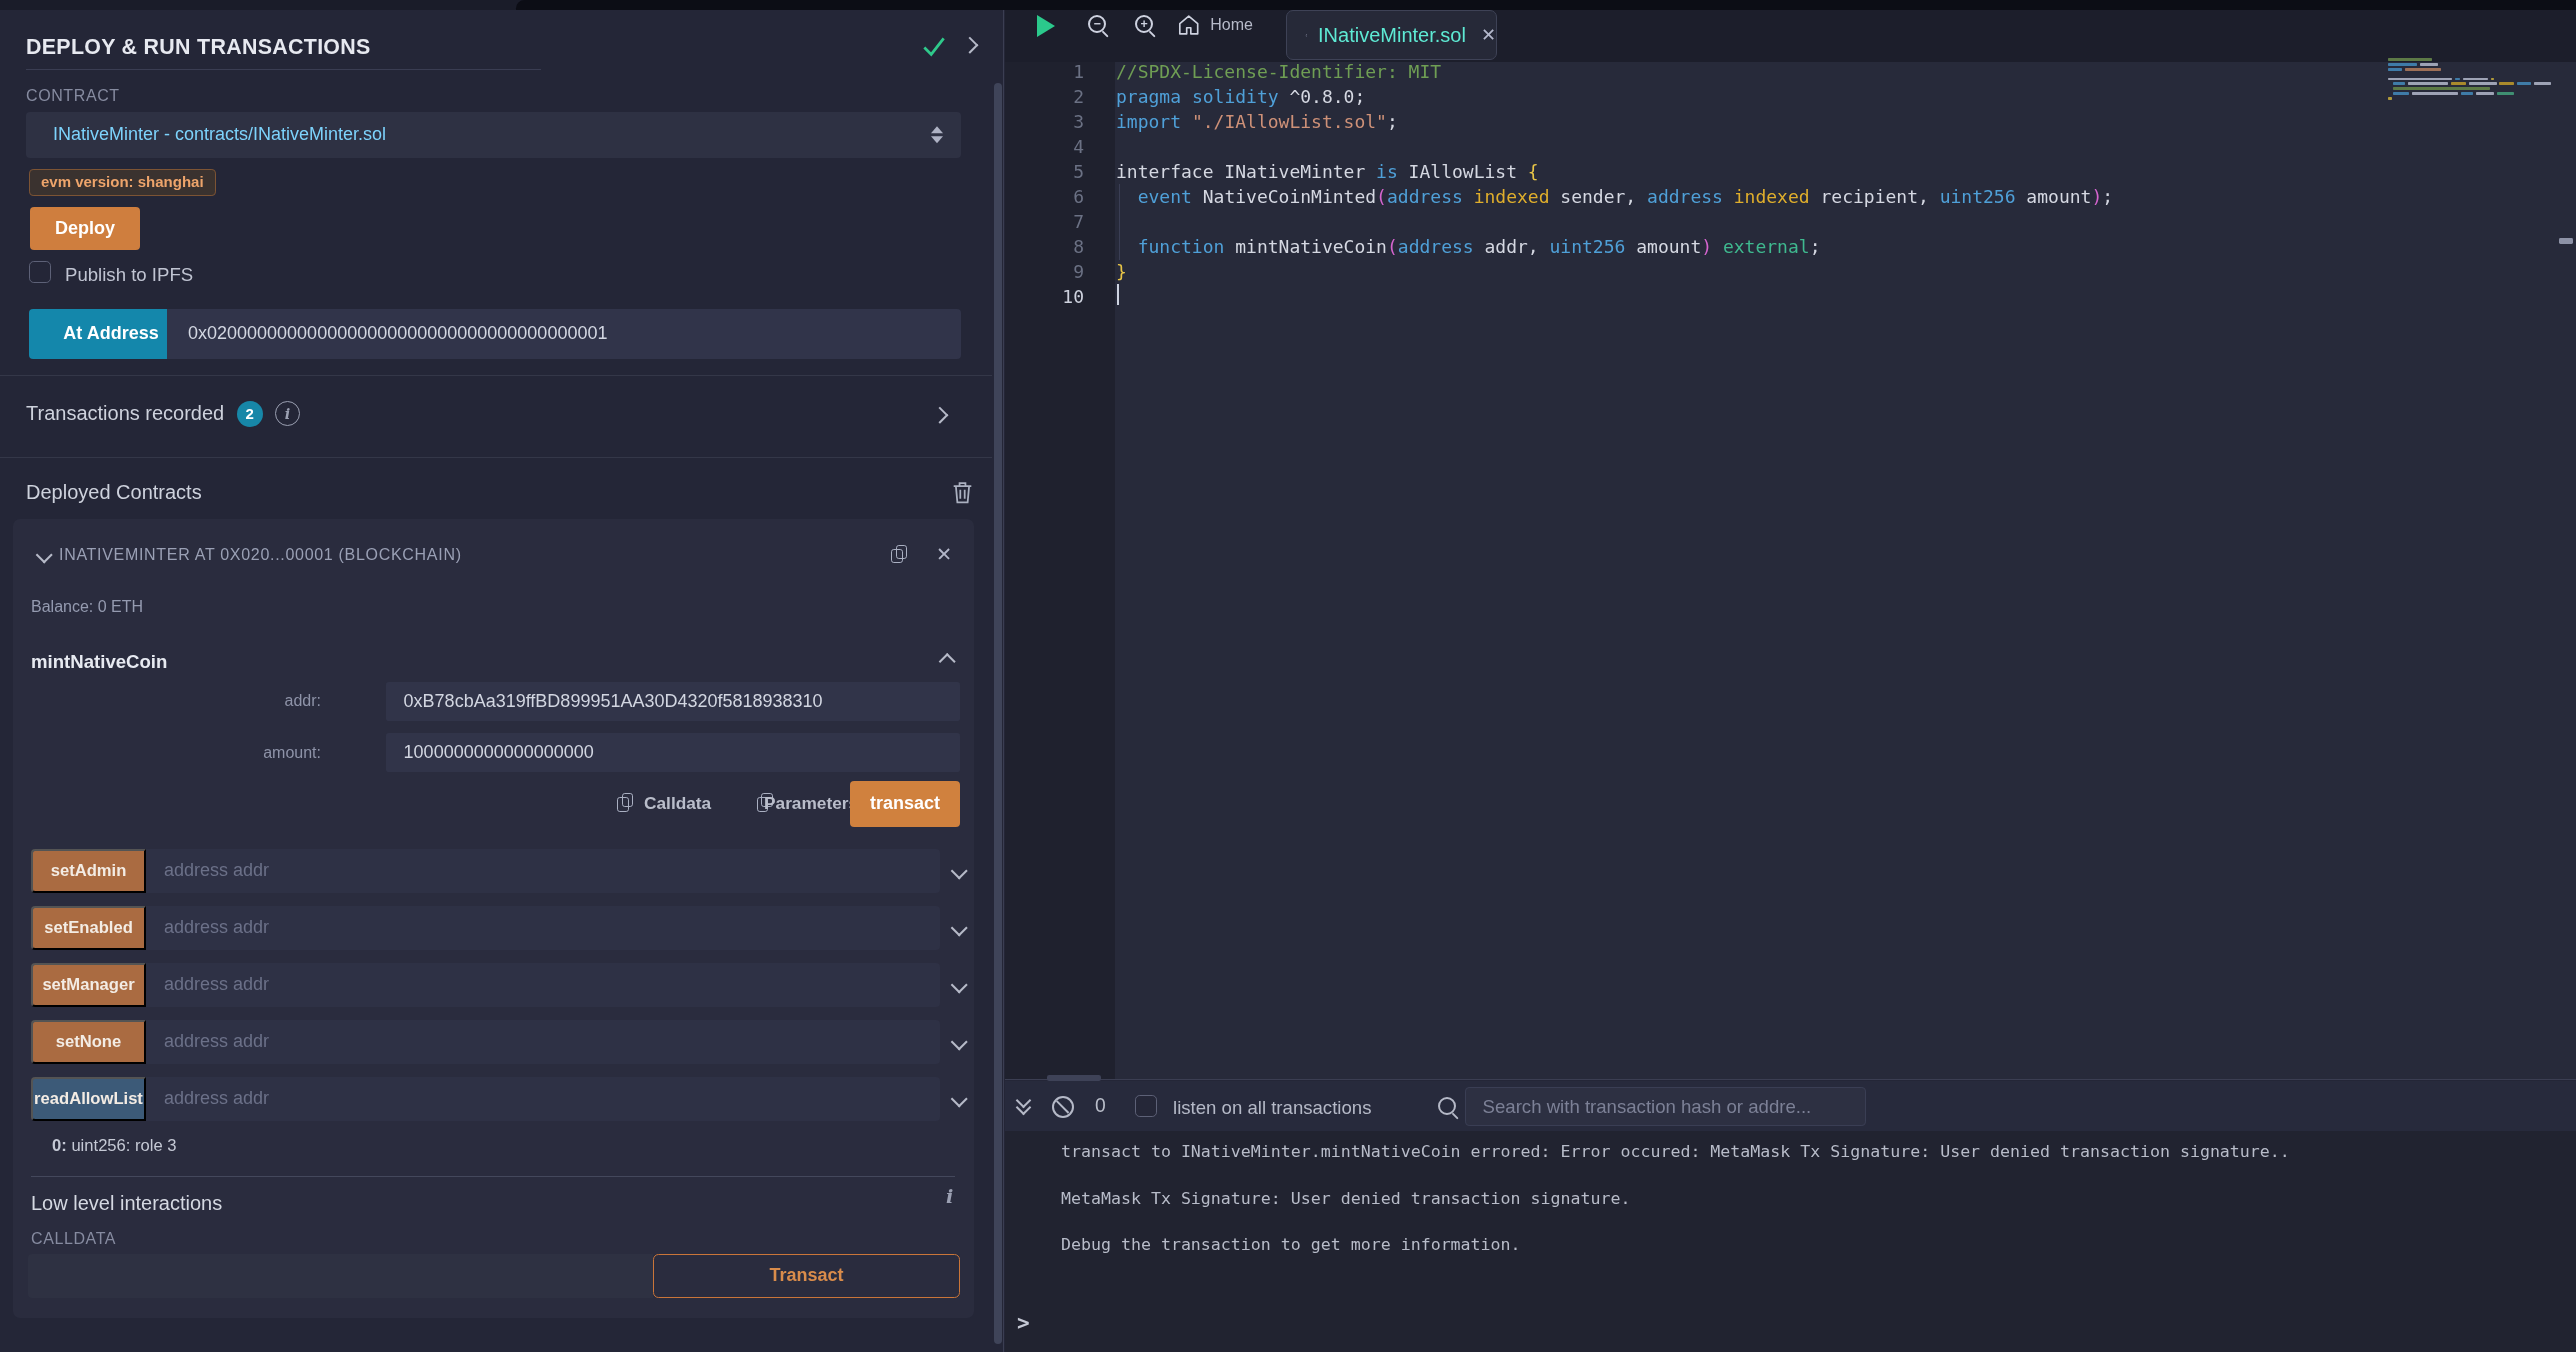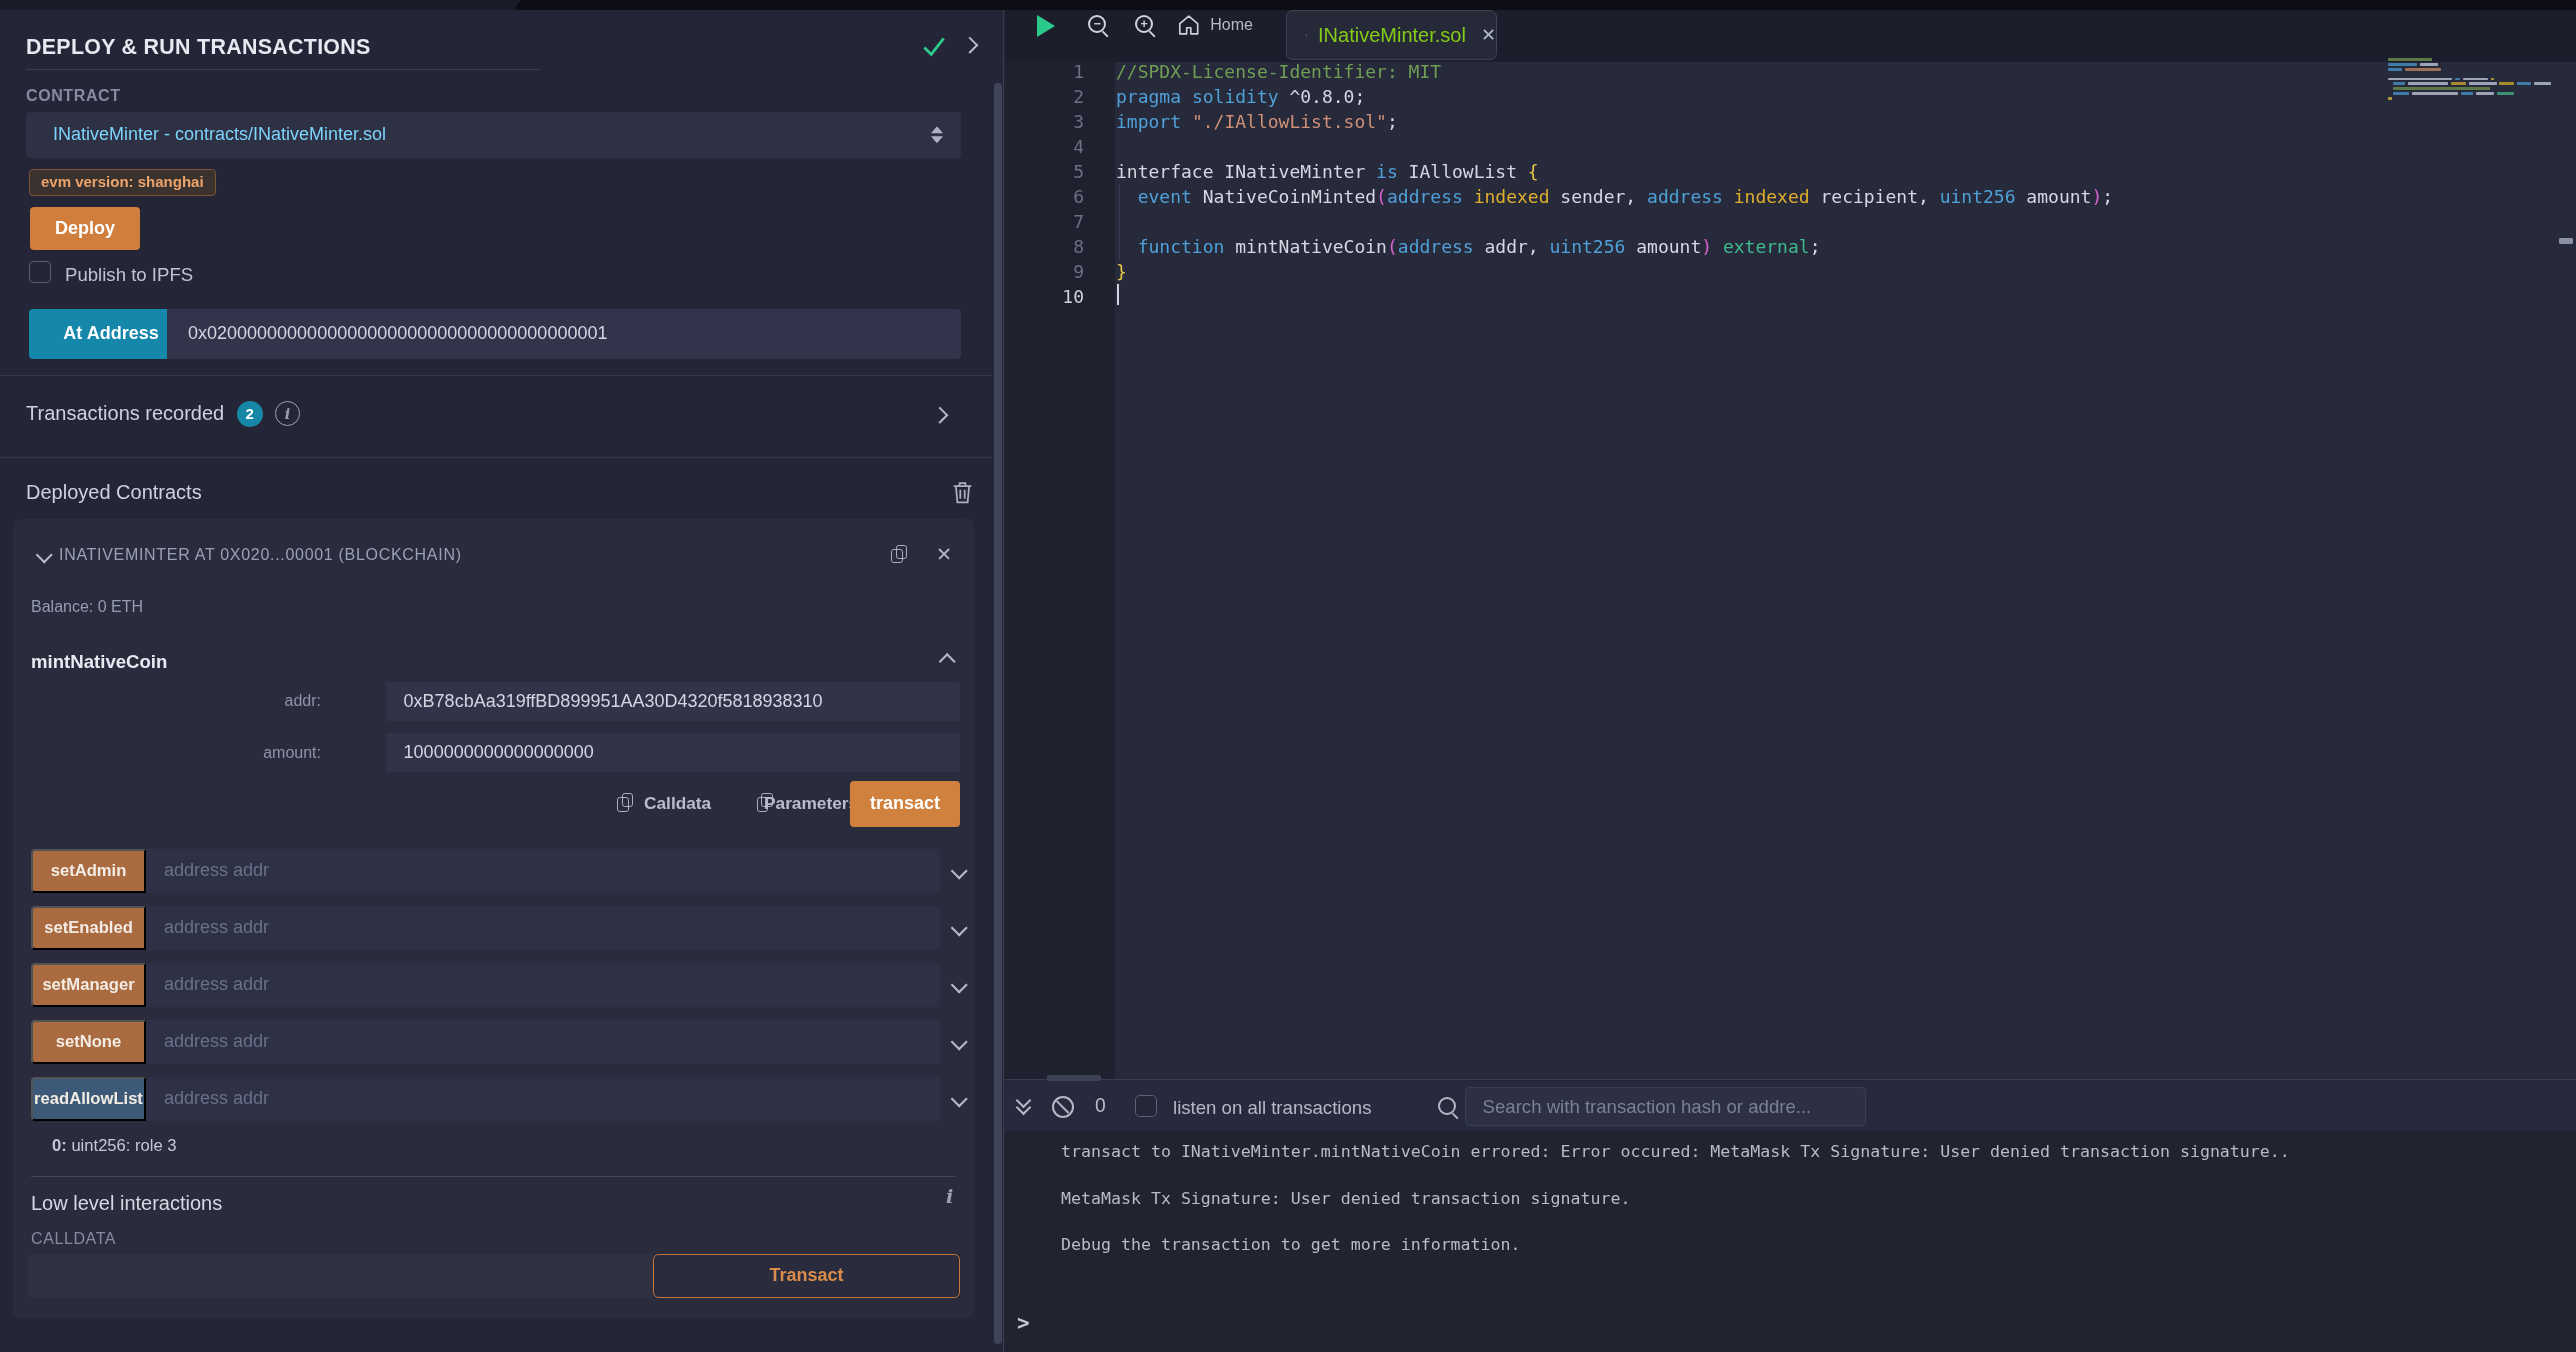--- a/index.html
+++ b/index.html
@@ -8,21 +8,21 @@
 
   
   .topstrip{position:absolute;left:0;top:0;width:100%;height:9.7px;background:#1a1c29;}
   .topstrip-dark{position:absolute;left:516px;top:0;right:0;height:9.7px;background:#0c0d15;border-top-left-radius:8.3px;}
 
   
   .left-panel{position:absolute;left:0;top:9.7px;width:992px;bottom:0;background:#242637;}
   .panel-title{position:absolute;left:26px;top:25px;font-size:21.4px;font-weight:600;color:#e7e9f0;letter-spacing:0.3px;}
   .title-underline{position:absolute;left:26px;top:59px;width:515px;height:1.4px;background:#3a3d52;}
   .sec-label{font-size:16px;color:#868ba0;letter-spacing:0.6px;}
-  .contract-label{position:absolute;left:26px;top:77px;font-weight:bold;}
+  .contract-label{position:absolute;left:26px;top:77px;}
   .select{position:absolute;left:26px;top:102px;width:935px;height:46px;background:#2e3143;border-radius:4.1px;display:flex;align-items:center;cursor:pointer;}
   .select-text{margin-left:27px;font-size:18px;color:#7dd3fc;}
   .carets{position:absolute;right:18px;top:50%;transform:translateY(-50%);display:flex;flex-direction:column;gap:3.5px;}
   .caret-up{width:0;height:0;border-left:6.2px solid transparent;border-right:6.2px solid transparent;border-bottom:7px solid #aeb2c4;}
   .caret-down{width:0;height:0;border-left:6.2px solid transparent;border-right:6.2px solid transparent;border-top:7px solid #aeb2c4;}
   .evm-badge{position:absolute;left:29px;top:159px;height:25px;line-height:23.5px;padding:0 11px;background:#3a322f;border:0.7px solid #7d5434;border-radius:4.1px;font-size:15px;font-weight:700;color:#eda46b;}
   .btn{border:none;border-radius:4.1px;color:#fff;font-family:"Liberation Sans",sans-serif;cursor:pointer;}
   .deploy-btn{position:absolute;left:30px;top:197px;width:110px;height:43px;background:#cf7e3e;font-size:18px;font-weight:600;}
   .checkbox{width:22px;height:22px;border:1.4px solid #5d6177;border-radius:4.8px;background:transparent;box-sizing:border-box;cursor:pointer;}
   .pub-check{position:absolute;left:29px;top:251px;}
@@ -85,21 +85,21 @@
   
   .tabbar{position:absolute;left:1005px;top:9.7px;right:0;height:52px;background:#1c1e2b;}
   .play-icon{position:absolute;left:1037px;top:15px;width:0;height:0;border-top:11px solid transparent;border-bottom:11px solid transparent;border-left:18.6px solid #2bc98c;cursor:pointer;}
   .icon-mag{position:relative;display:inline-block;width:18px;height:18px;border:2.1px solid #ced2e0;border-radius:50%;box-sizing:border-box;color:#ced2e0;text-align:center;font-weight:700;font-size:12.4px;line-height:14px;cursor:pointer;}
   .icon-mag::after{content:"";position:absolute;width:2.1px;height:7.6px;background:#ced2e0;bottom:-7px;right:-2.1px;transform:rotate(-45deg);border-radius:1.4px;}
   .mag-minus{position:absolute;left:1088px;top:15px;}
   .mag-plus{position:absolute;left:1135px;top:15px;}
   .home-tab{position:absolute;left:1177px;top:14px;display:flex;align-items:center;gap:9.7px;cursor:pointer;}
   .home-label{font-size:16px;color:#b6bac9;}
   .active-tab{position:absolute;left:1286px;top:10.4px;width:211px;height:50px;background:#262938;border:1.4px solid #3e4256;border-radius:7px;box-sizing:border-box;display:flex;align-items:center;padding-left:18px;cursor:pointer;}
-  .tab-label{font-size:20px;color:#84cc16;margin-left:11px;}
+  .tab-label{font-size:20px;color:#5eead4;margin-left:11px;}
   .tab-close{font-size:18px;color:#b4b8cc;margin-left:15px;cursor:pointer;}
 
   .editor-gutter-bg{position:absolute;left:1005px;top:62px;width:110px;height:1017px;background:#1f212e;}
   .editor-content-bg{position:absolute;left:1115px;top:62px;right:0;height:1017px;background:#272a3a;}
   .code-rows{position:absolute;left:1005px;top:59px;right:0;}
   .code-row{display:flex;height:25px;line-height:25px;font-family:"DejaVu Sans Mono",monospace;font-size:18px;}
   .ln{width:79px;text-align:right;color:#6b7184;flex:none;}
   .code-row.active .ln{color:#ced2de;}
   .code{padding-left:32px;white-space:pre;}
   .tk-d{color:#d5d8e2;} .tk-com{color:#6f9e54;} .tk-kw{color:#4fa0d8;}

